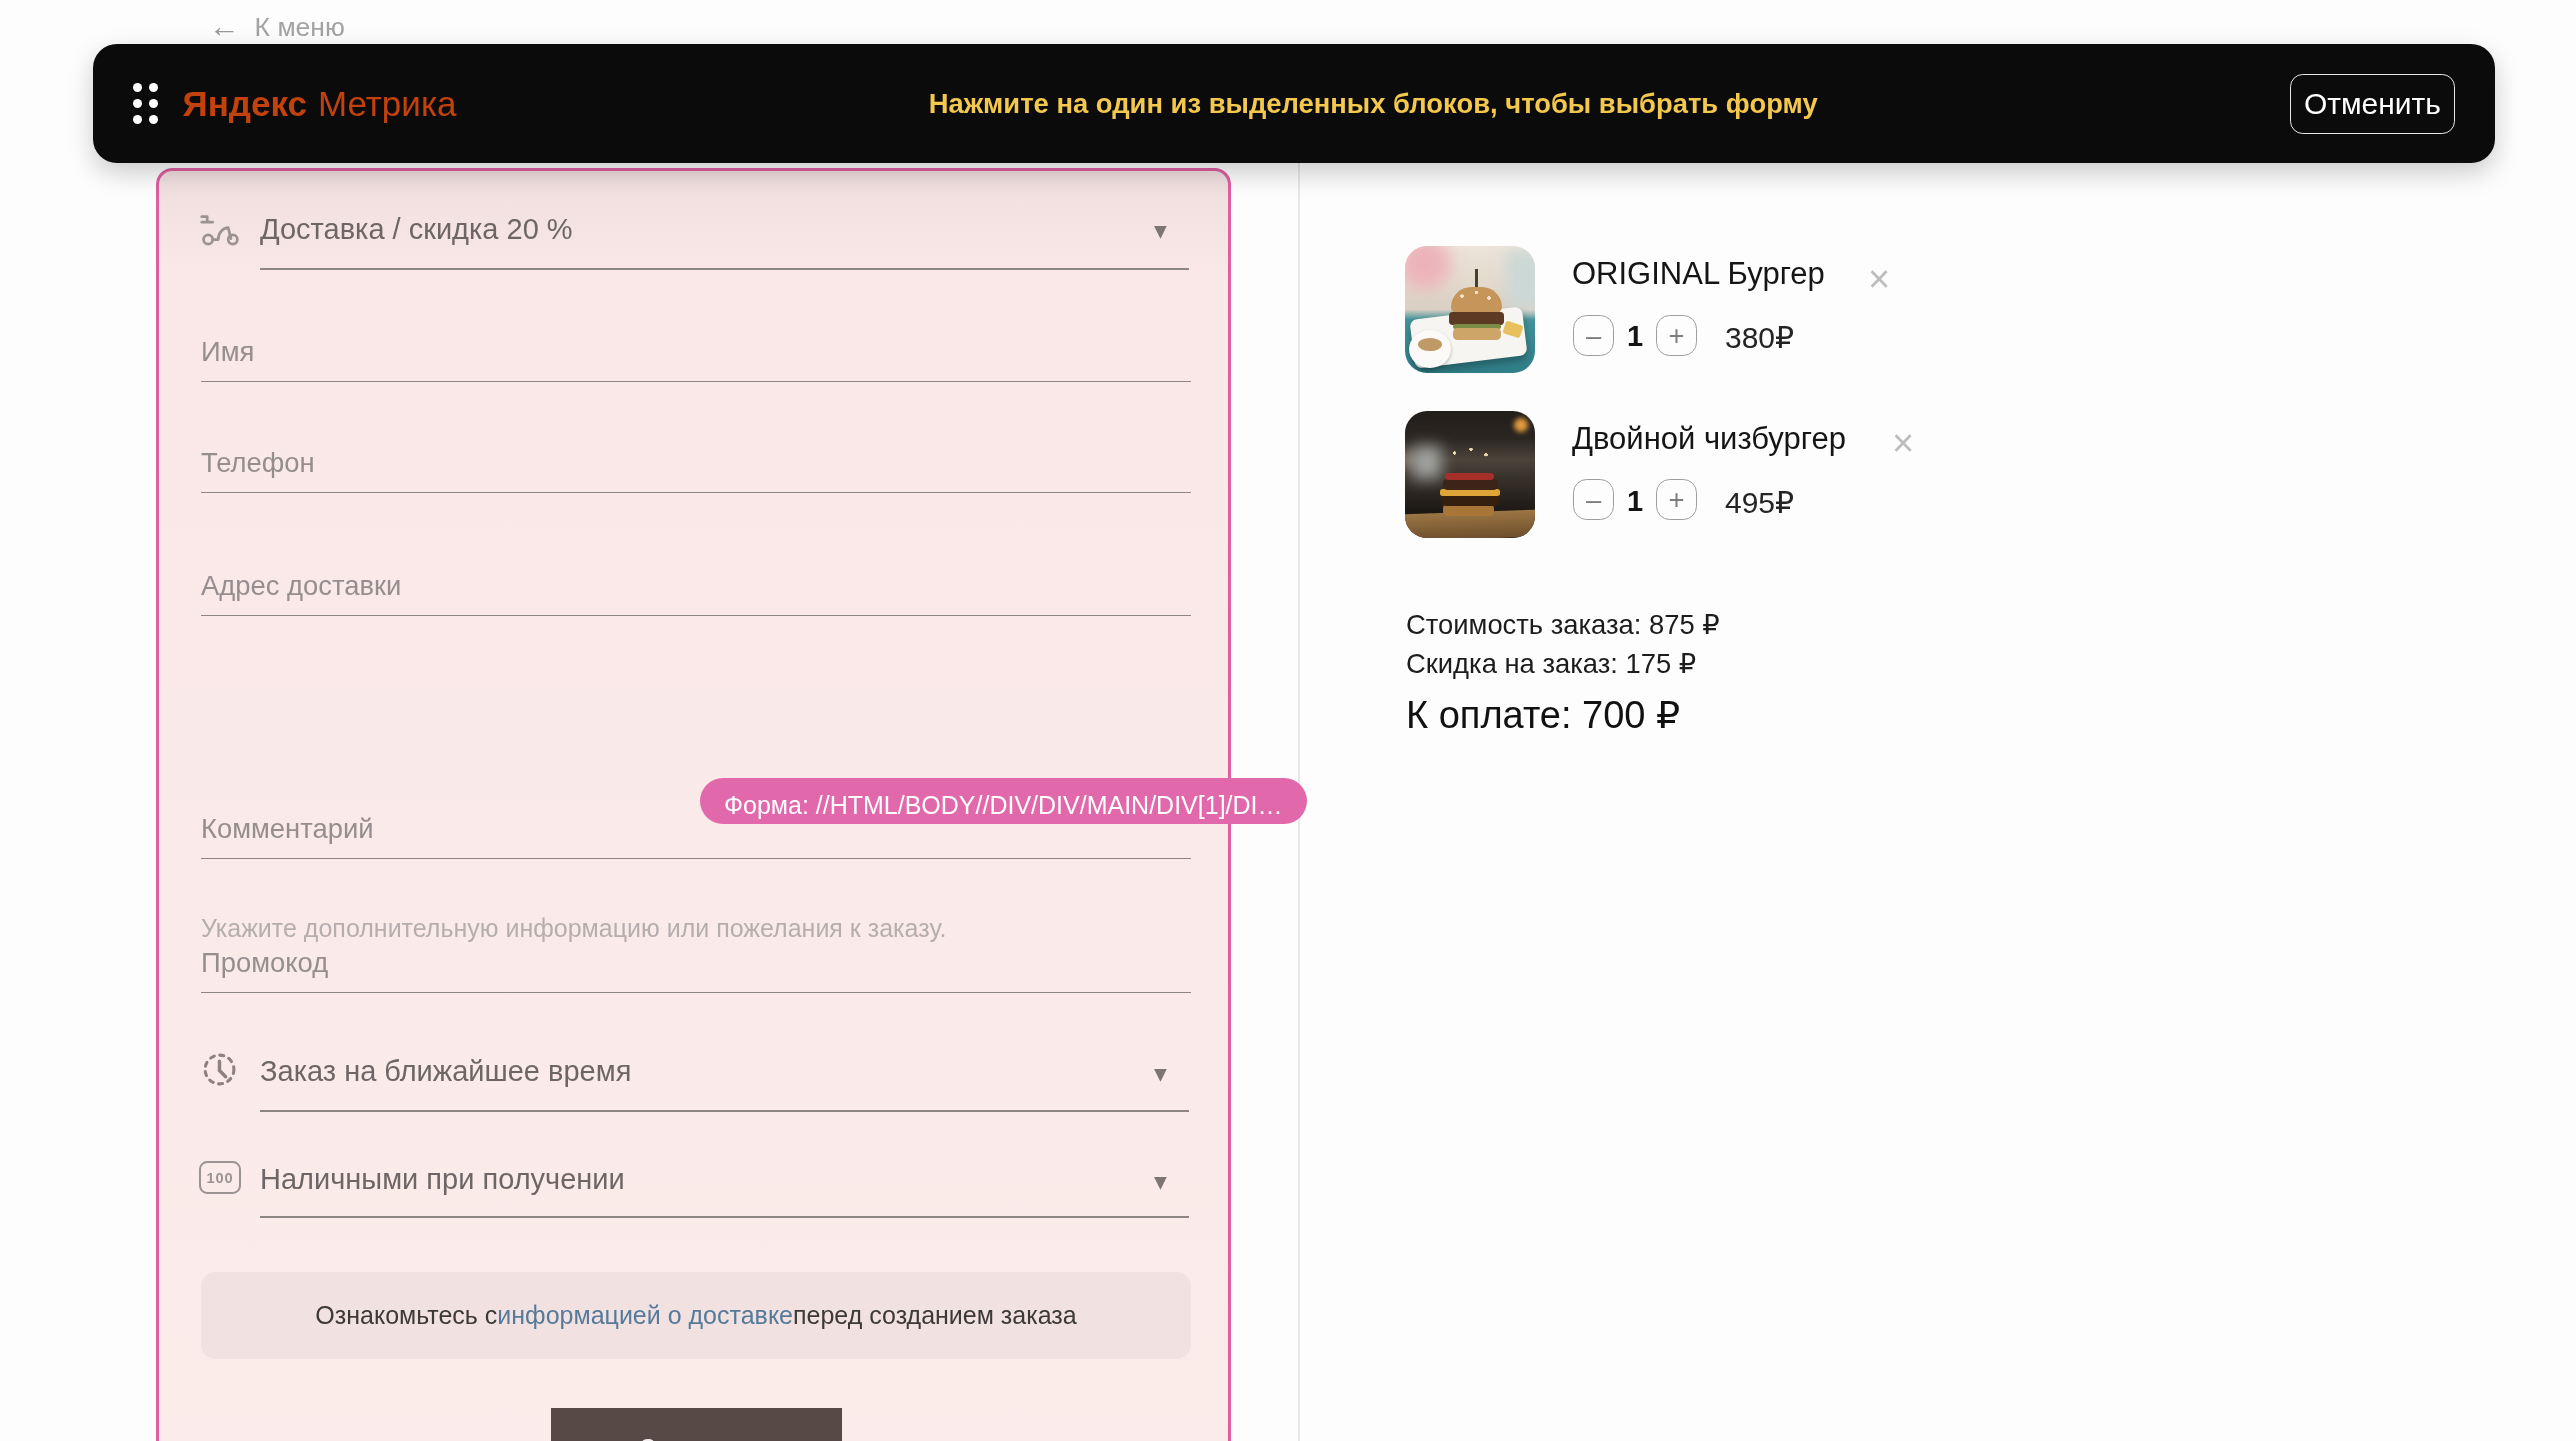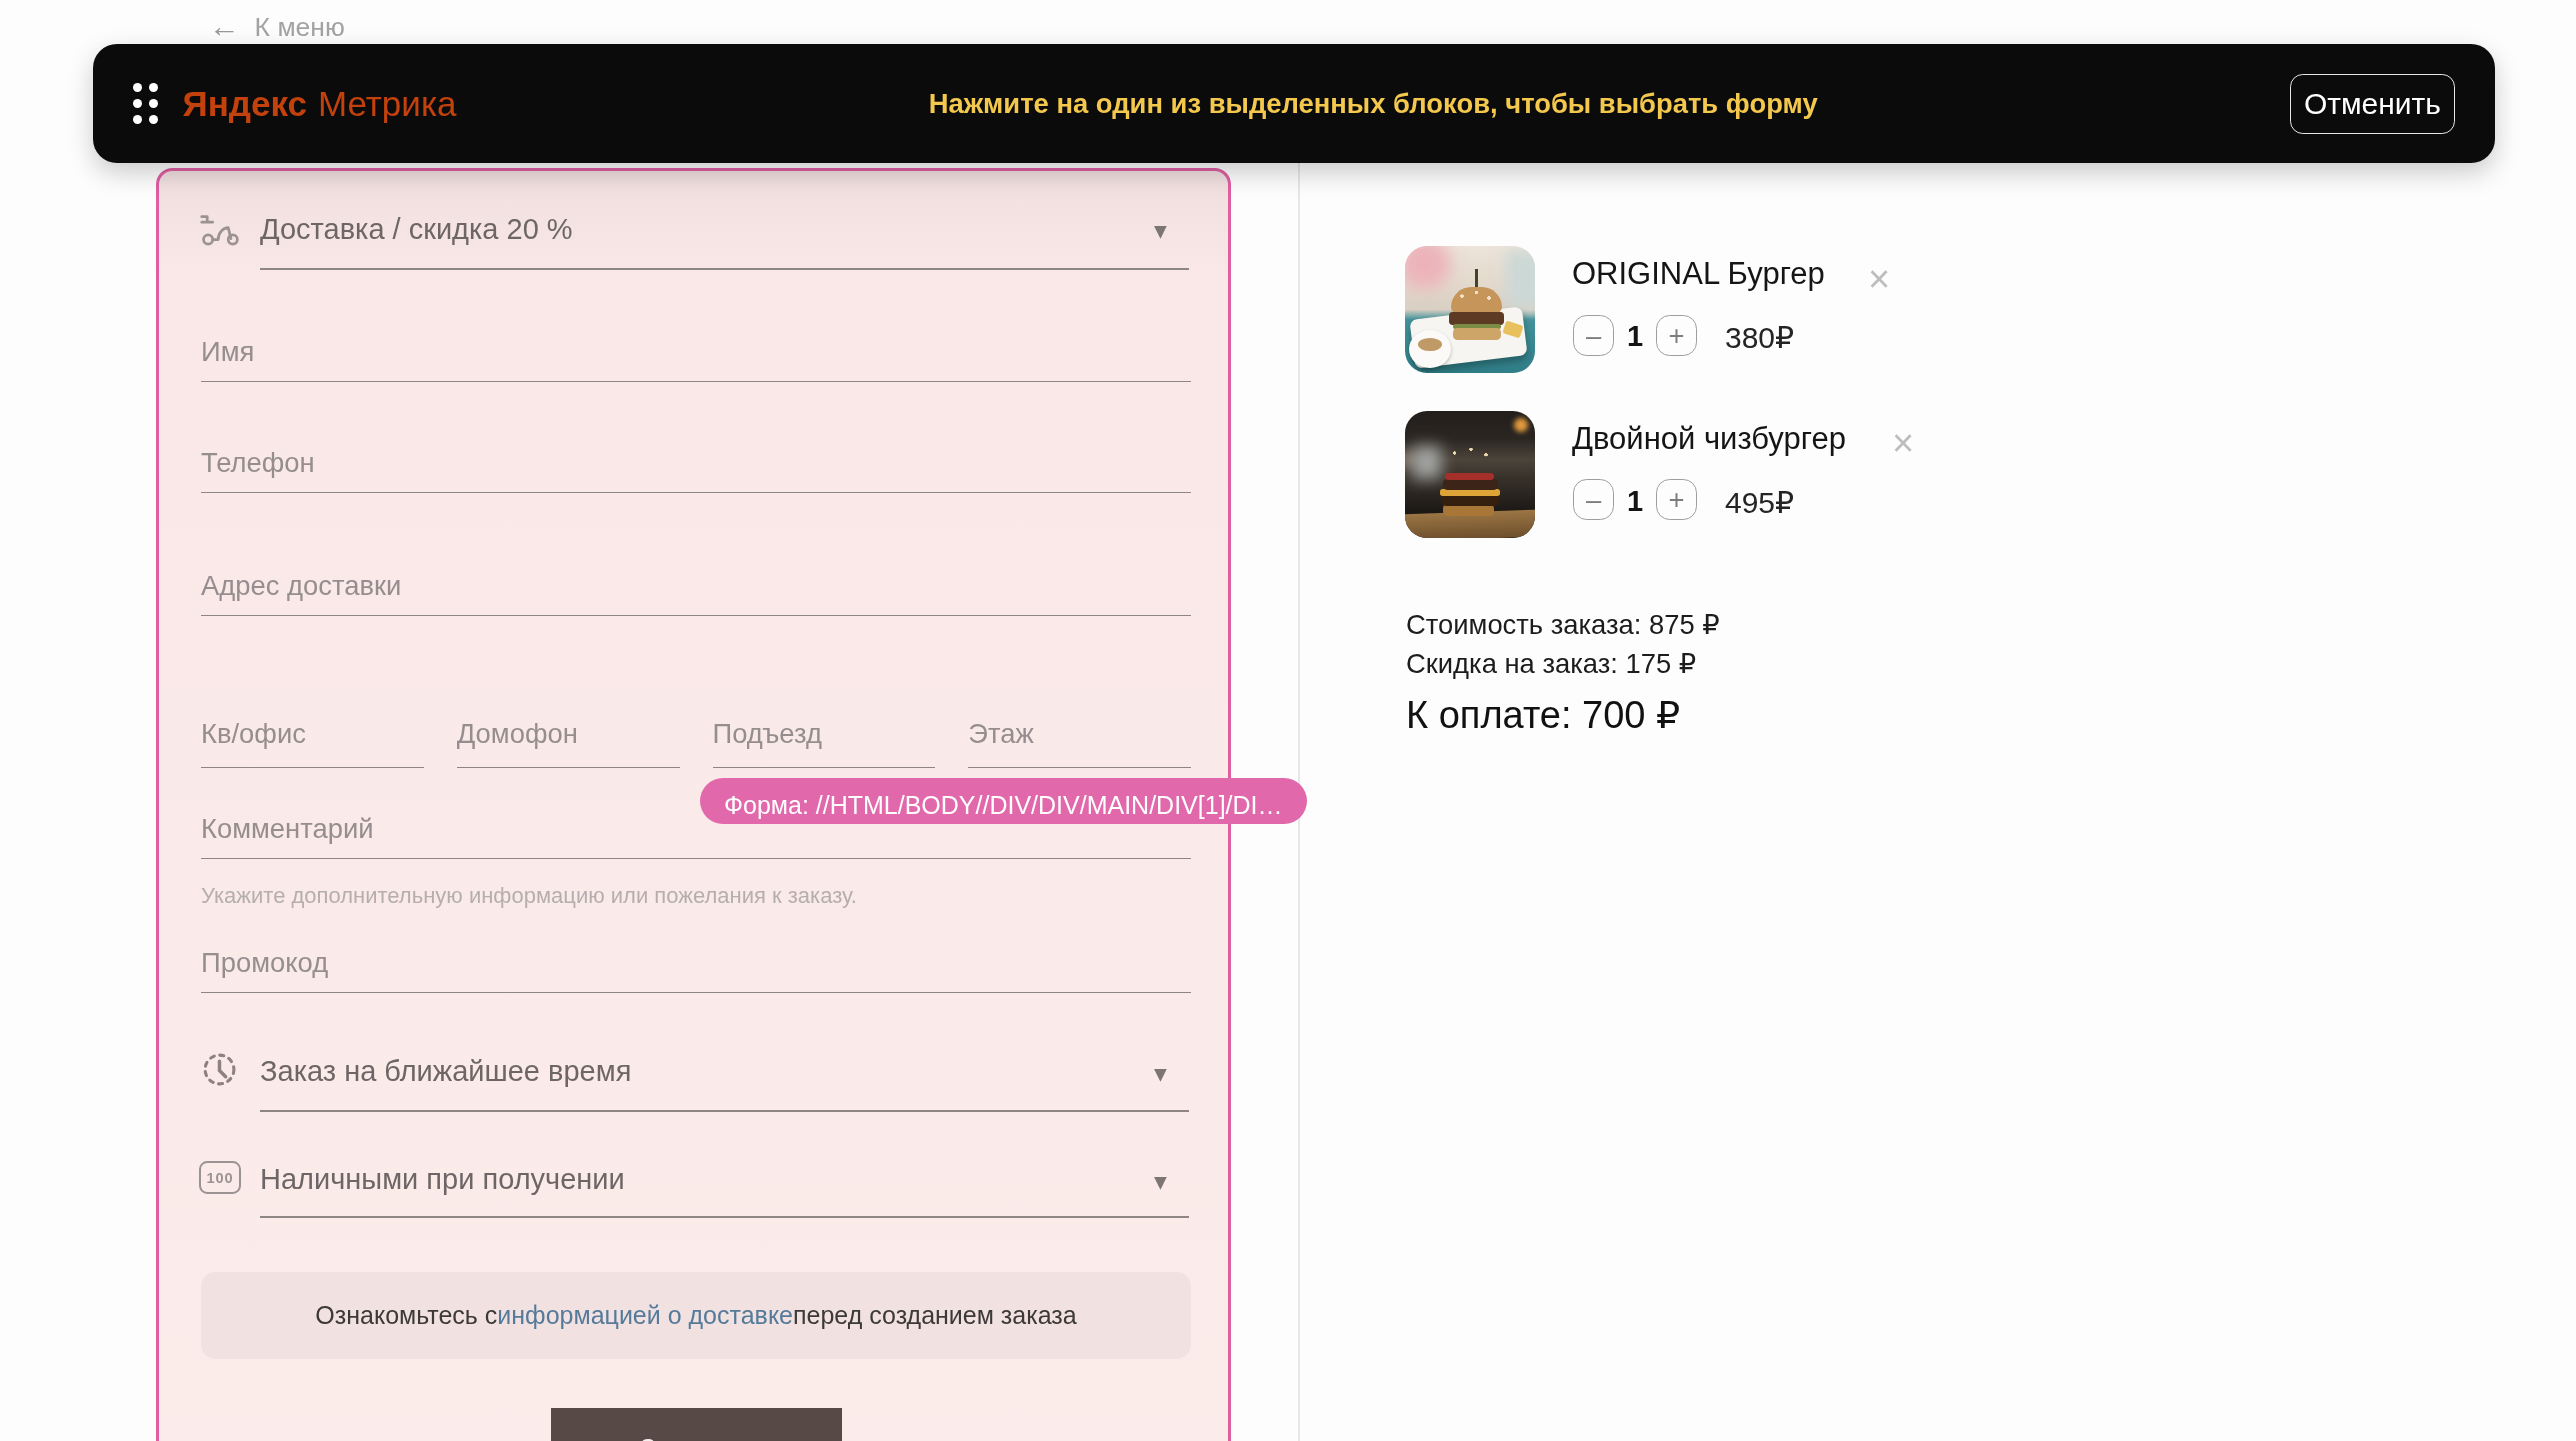--- a/index.html
+++ b/index.html
@@ -40,21 +40,21 @@
   .fld { position:absolute; left:42px; width:990px; background:transparent; border:none;
          border-bottom:1.8px solid #8e8585; font-size:27.4px; color:#4b4646; outline:none;
          font-family:inherit; padding:0 0 12.8px 0; }
   .fld::placeholder { color:#968e8e; opacity:1; }
   .small-row { position:absolute; left:42px; top:540px; width:990px; display:grid;
                grid-template-columns:repeat(4,1fr); column-gap:33px; }
   .small-row input { background:transparent; border:none; border-bottom:1.8px solid #8e8585;
                      font-size:27.4px; color:#4b4646; outline:none; height:57px;
                      font-family:inherit; padding:0 0 9.1px 0; width:100%; }
   .small-row input::placeholder { color:#968e8e; opacity:1; }
-  .hint { position:absolute; left:42px; top:712px; font-size:22px; color:#b6aeae; }
+  .hint { position:absolute; left:42px; top:743px; font-size:25px; color:#b6aeae; }
 
   .tooltip { position:absolute; left:541px; top:607px; height:46px; line-height:46px;
              background:#e268ac; border-radius:23px; color:#ffffff; font-size:25px;
              padding:4px 24px; white-space:nowrap; z-index:20; }
 
   .note-box { position:absolute; left:42px; top:1101px; width:990px; height:87px;
               background:#f1e2e1; border-radius:14.6px; display:flex; align-items:center;
               justify-content:center; font-size:25px; color:#3d3939; }
   .note-box .lnk { color:#567a9a; cursor:pointer; }
 
@@ -157,26 +157,20 @@
       <path d="M3 12 h12 M9 12 v-6 h-6 M15 31 h6 c0-8 6-13 11-13 l3 12" fill="none" stroke="#9b9292" stroke-width="3" stroke-linecap="round" stroke-linejoin="round"></path>
     </svg>
     <div class="dd-label" style="top:42px;">Доставка / скидка 20 %</div>
     <div class="dd-caret" style="top:44px;">▾</div>
     <div class="fp-line" style="left:101px;top:97px;width:929px;"></div>
 
     <input class="fld" style="top: 165px;" placeholder="Имя">
     <input class="fld" style="top: 276px;" placeholder="Телефон">
     <input class="fld" style="top: 399px;" placeholder="Адрес доставки">
 
-    <div class="small-row">
-      <input placeholder="Кв/офис" style="">
-      <input placeholder="Домофон" style="">
-      <input placeholder="Подъезд" style="">
-      <input placeholder="Этаж" style="">
-    </div>
 
     <div class="tooltip">Форма: //HTML/BODY//DIV/DIV/MAIN/DIV[1]/DI…</div>
 
     <input class="fld" style="top: 642px;" placeholder="Комментарий">
     <div class="hint">Укажите дополнительную информацию или пожелания к заказу.</div>
 
     <input class="fld" style="top: 776px;" placeholder="Промокод">
 
     <svg class="fp-abs clock-svg" style="left:42px;top:880px;" width="37" height="37" viewBox="0 0 36 36">
       <circle cx="18" cy="18" r="14" fill="none" stroke="#8d8181" stroke-width="3" stroke-dasharray="4 5.4" stroke-linecap="round"></circle>

